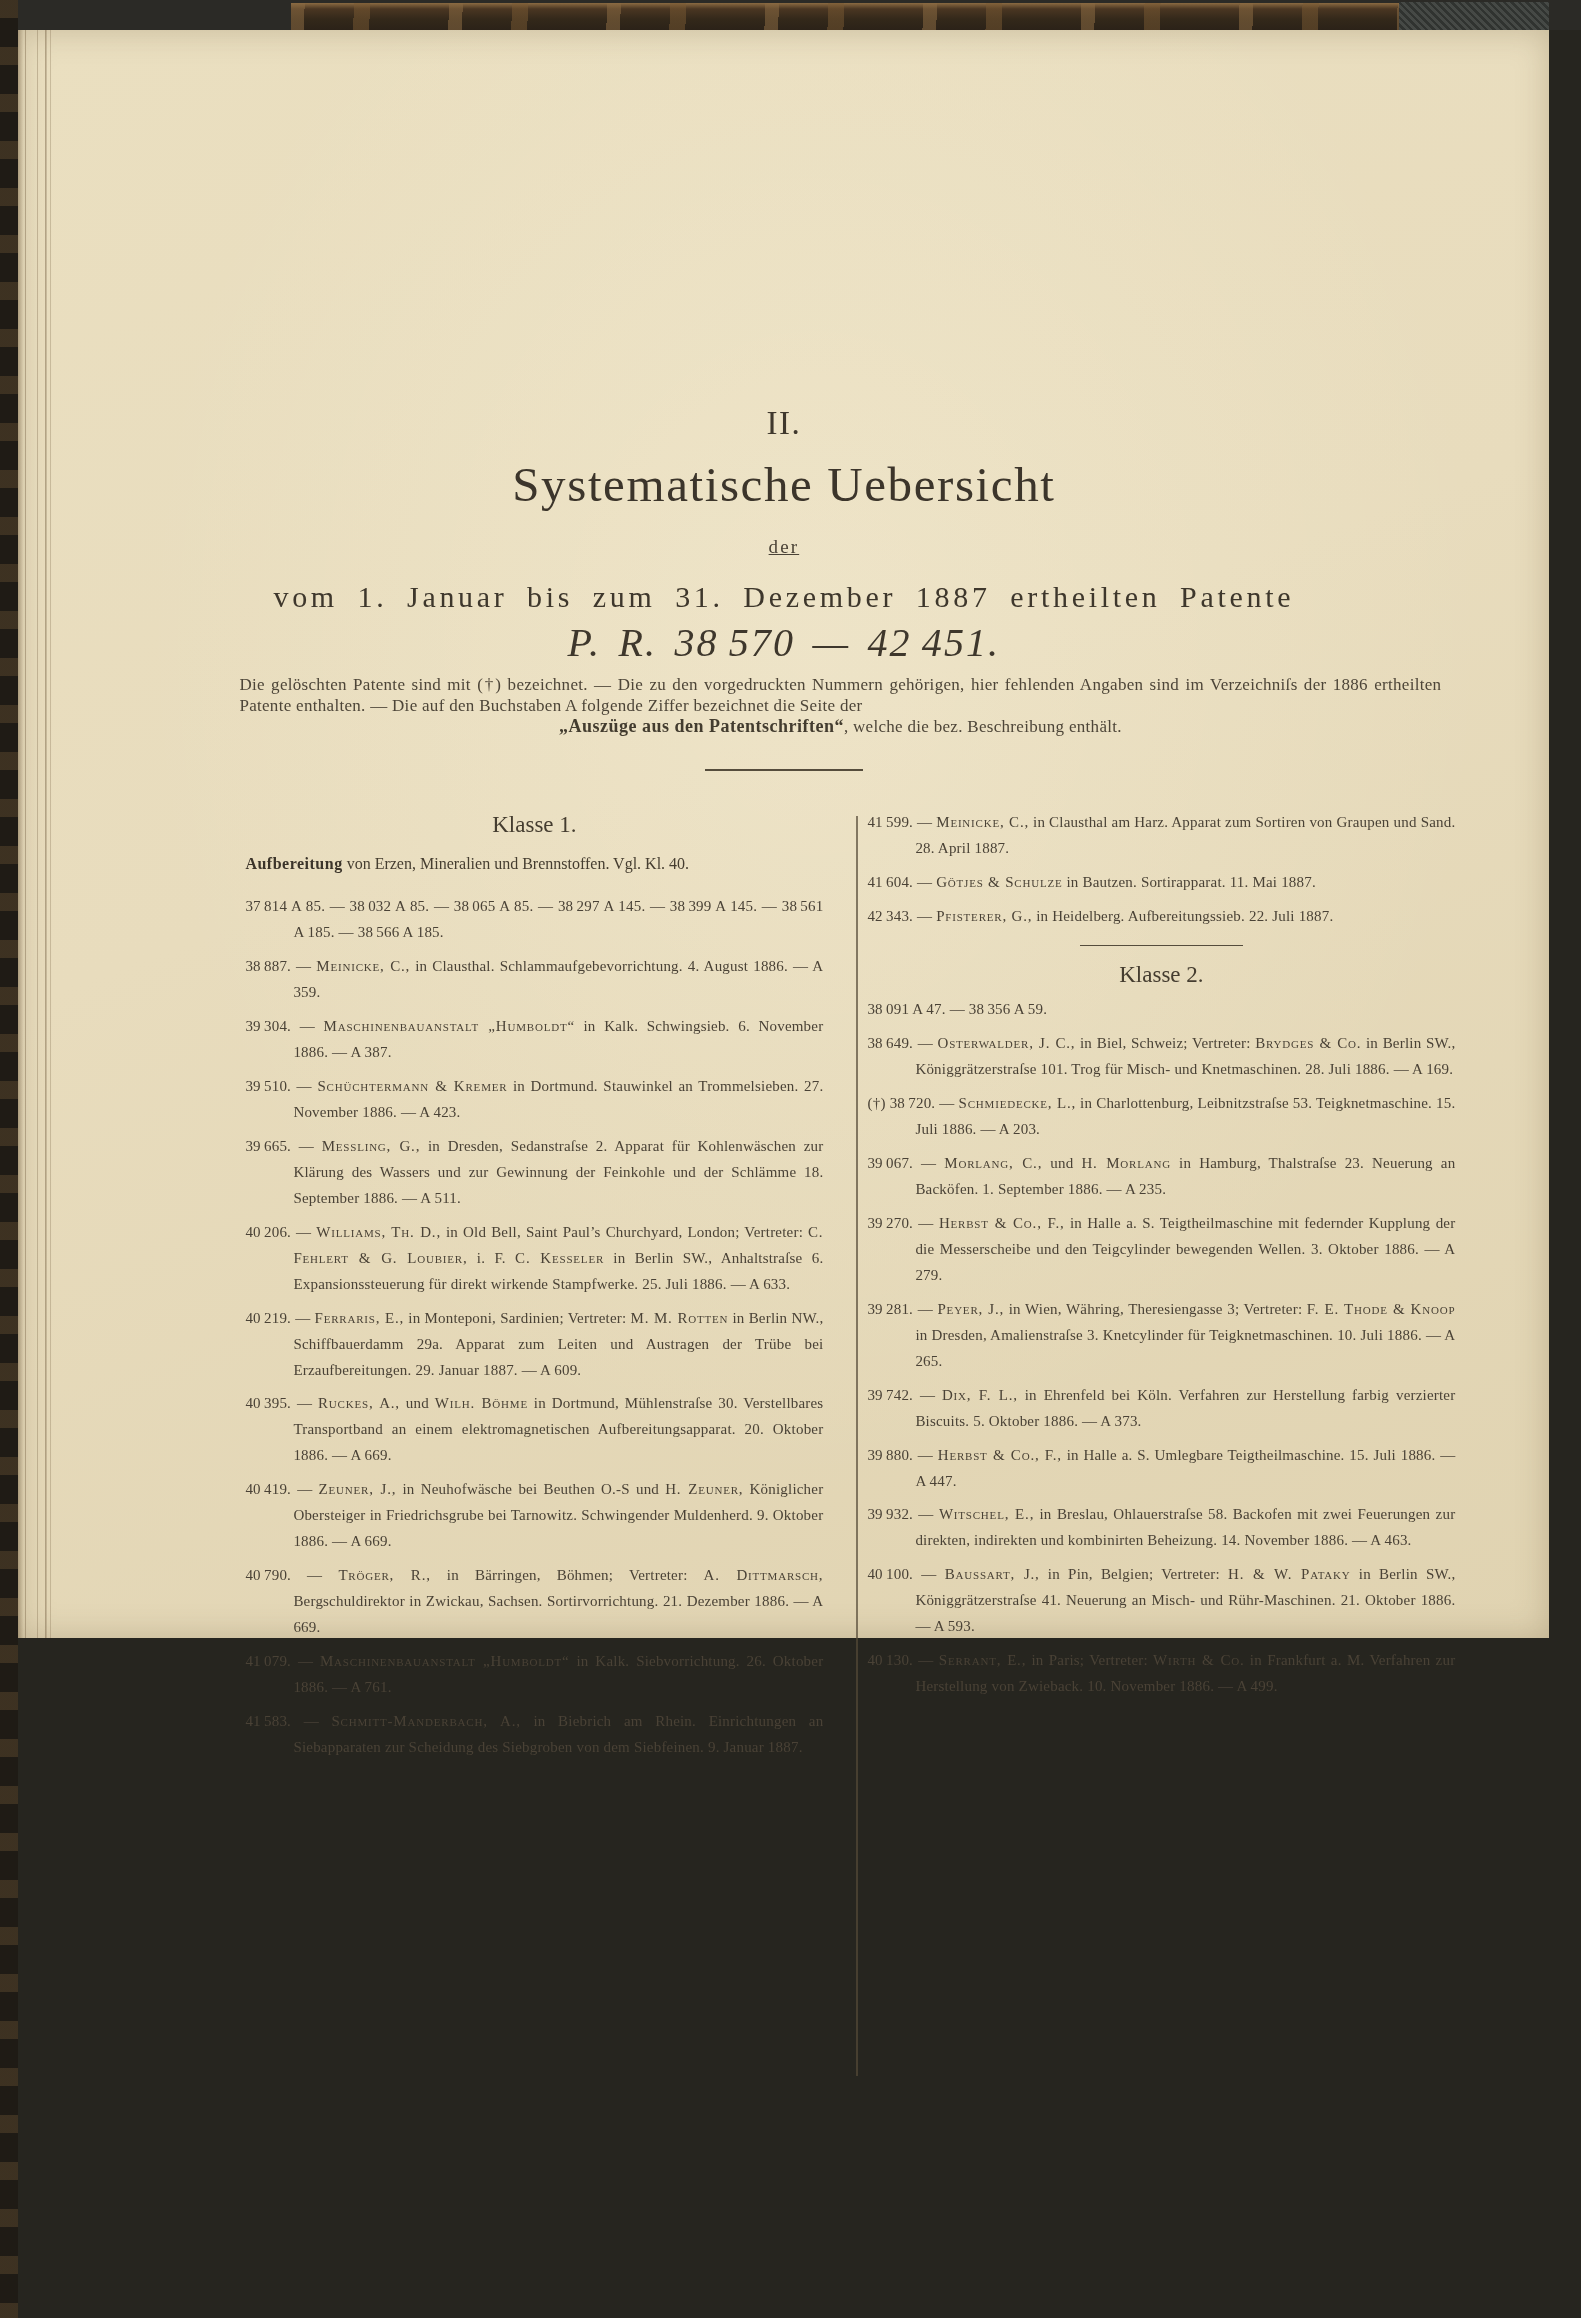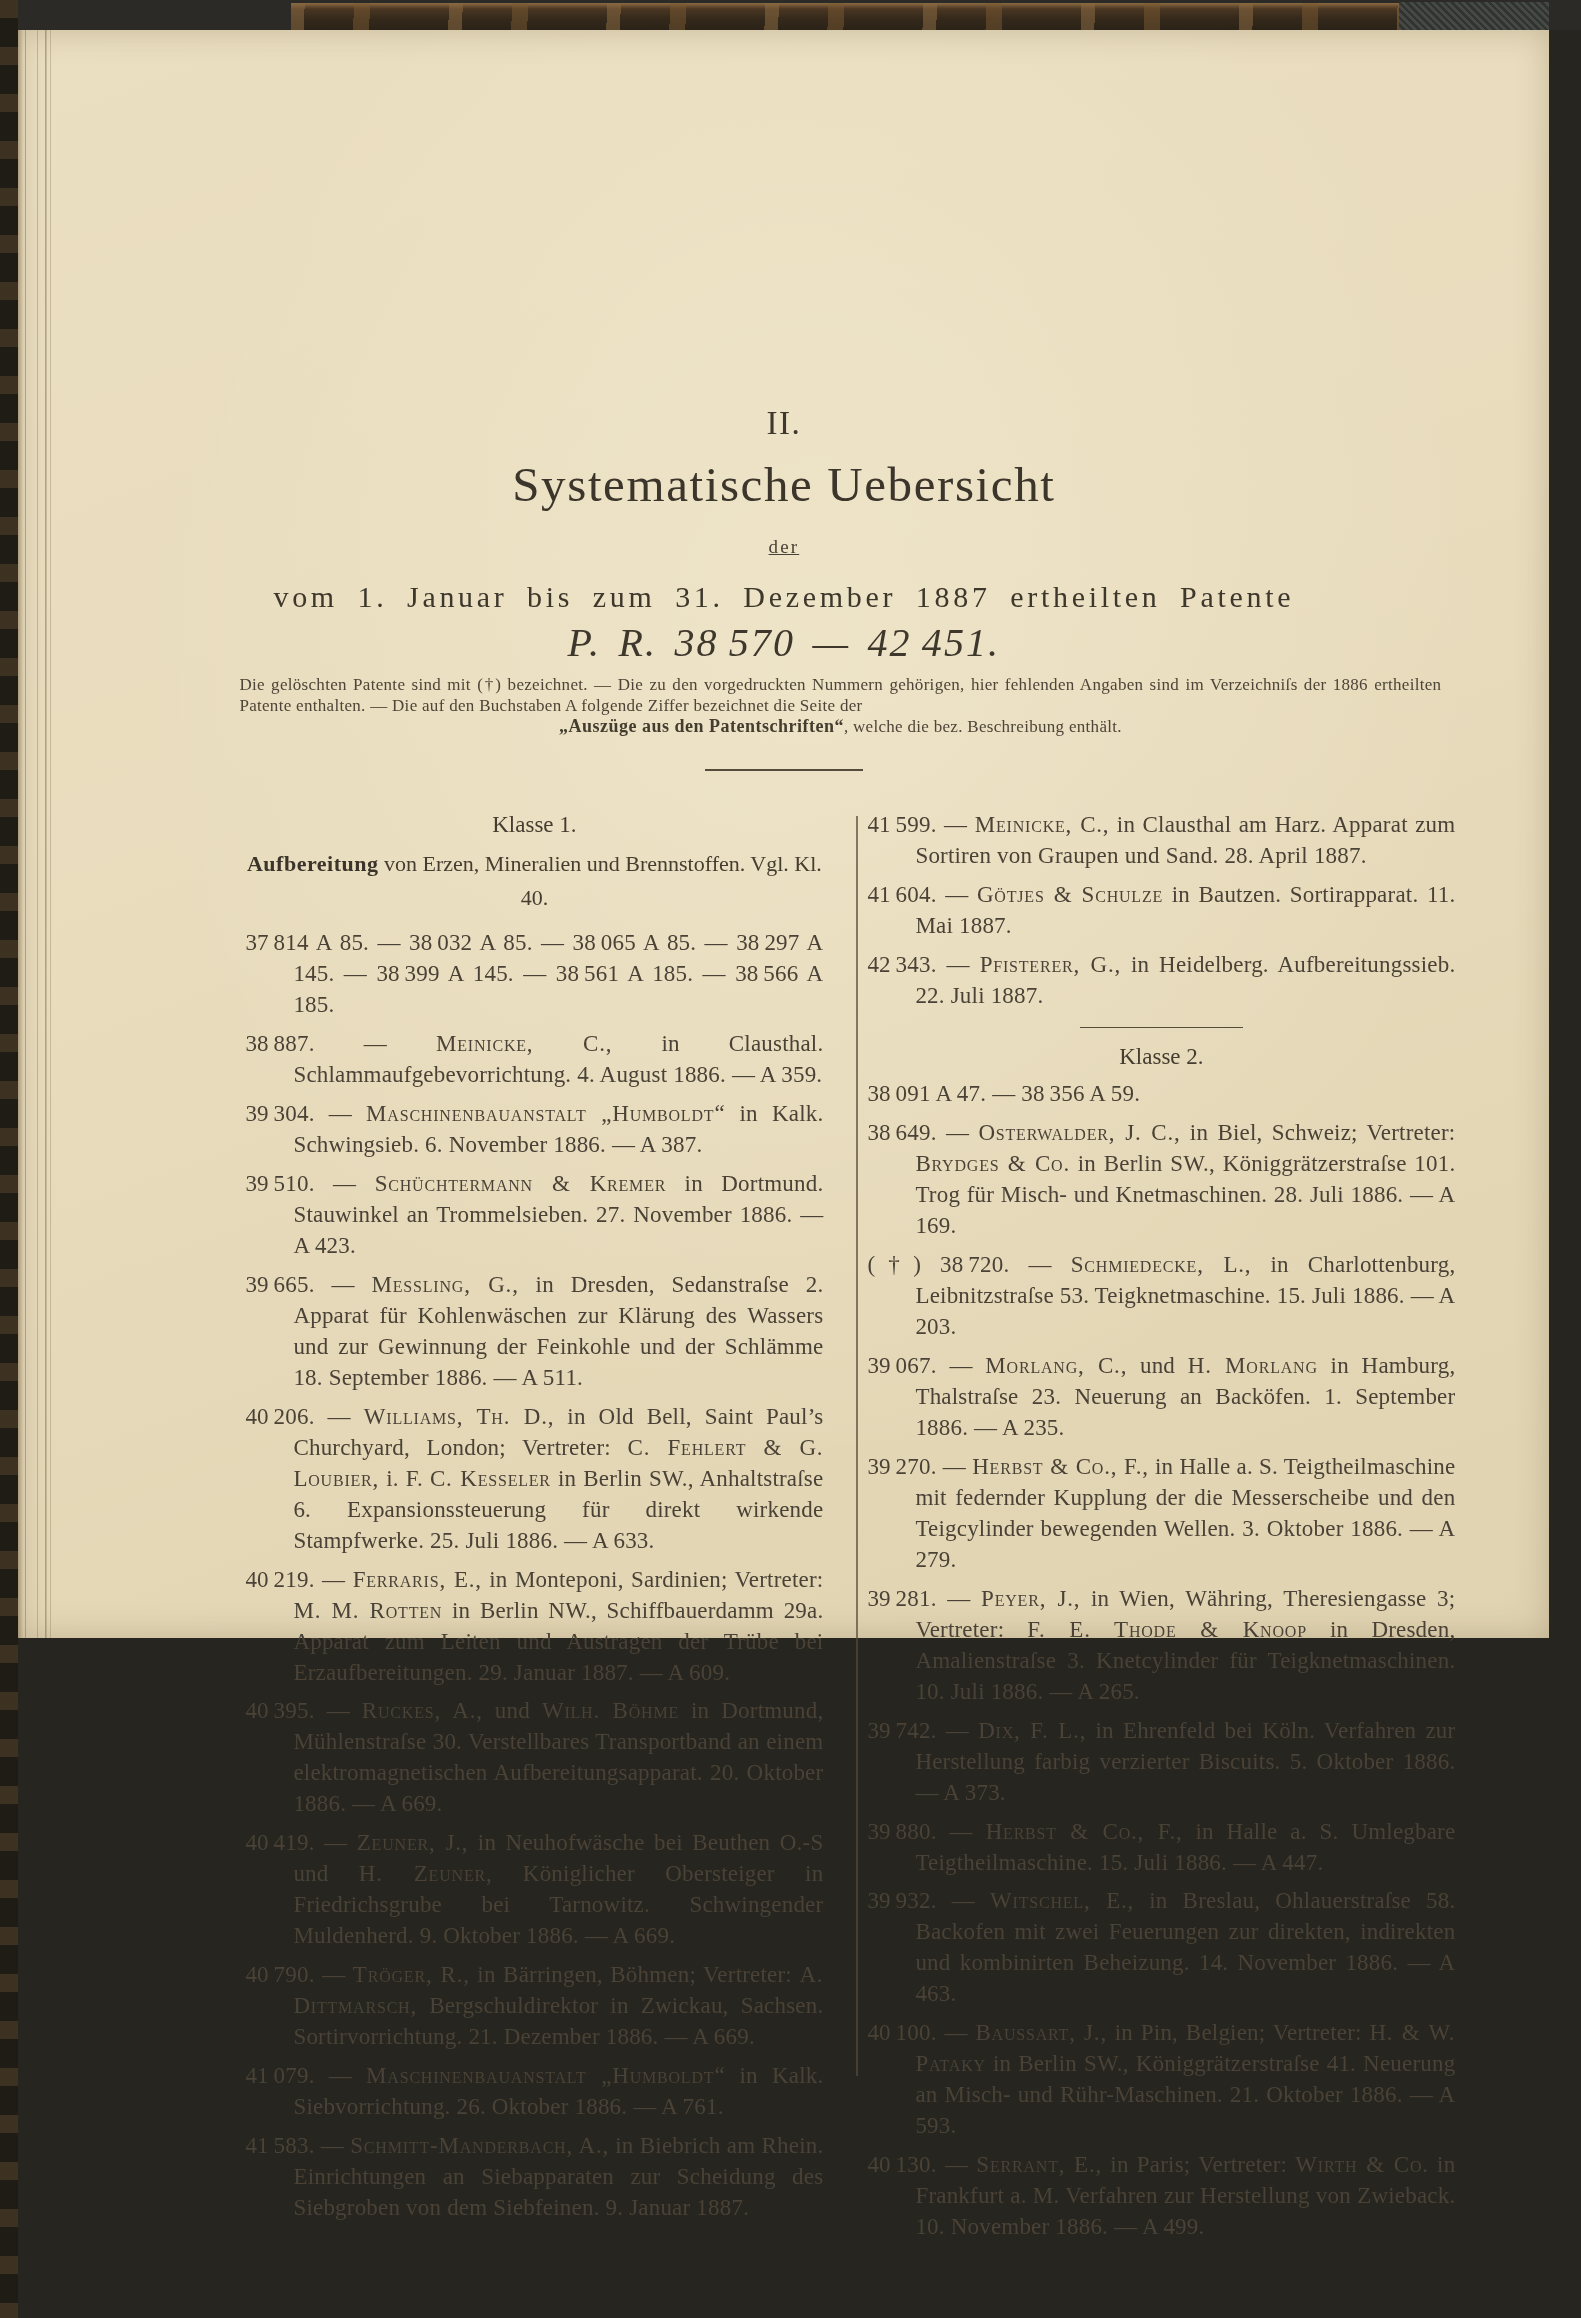--- a/index.html
+++ b/index.html
@@ -70,24 +70,24 @@
     position:absolute;left:50%;top:739px;transform:translateX(-50%);
     width:158px;height:1.6px;background:#554c3c;
   }
   
   .columns{position:absolute;left:227px;top:779px;width:1213px;height:1418px;}
   .col{position:absolute;top:0;}
   .col0{left:0;width:578px;}
   .col1{left:622px;width:588px;}
   .divider{position:absolute;left:611px;top:7.4px;width:1.6px;height:1260px;background:rgba(85,74,55,.7);}
   .klasse{font-size:23px;text-align:center;margin:3.2px 0 8.4px 0;color:#453d30;}
-  .subtitle{font-size:22px;line-height:34px;text-align:center;margin:0 0 12.6px 0;color:#453d30;}
+  .subtitle{font-size:16px;line-height:34px;margin:0 0 12.6px 0;color:#453d30;}
   .subtitle-bold{font-weight:bold;letter-spacing:0.5px;color:#3b342a;}
   .refs,.entry{
-    font-size:23px;line-height:31px;margin:0 0 7.9px 0;
+    font-size:15px;line-height:26px;margin:0 0 7.9px 0;
     text-align:justify;padding-left:48px;text-indent:-48px;letter-spacing:0.2px;font-family:Liberation Serif, serif;
   }
   .sc{font-variant:small-caps;letter-spacing:0.8px;}
   .midrule{width:163px;height:1.6px;background:#554c3c;margin:15.8px auto 15.8px auto;}
 </style>
 </head>
 <body>
 
 <div class="binding-top">
   <div class="leather"></div>

